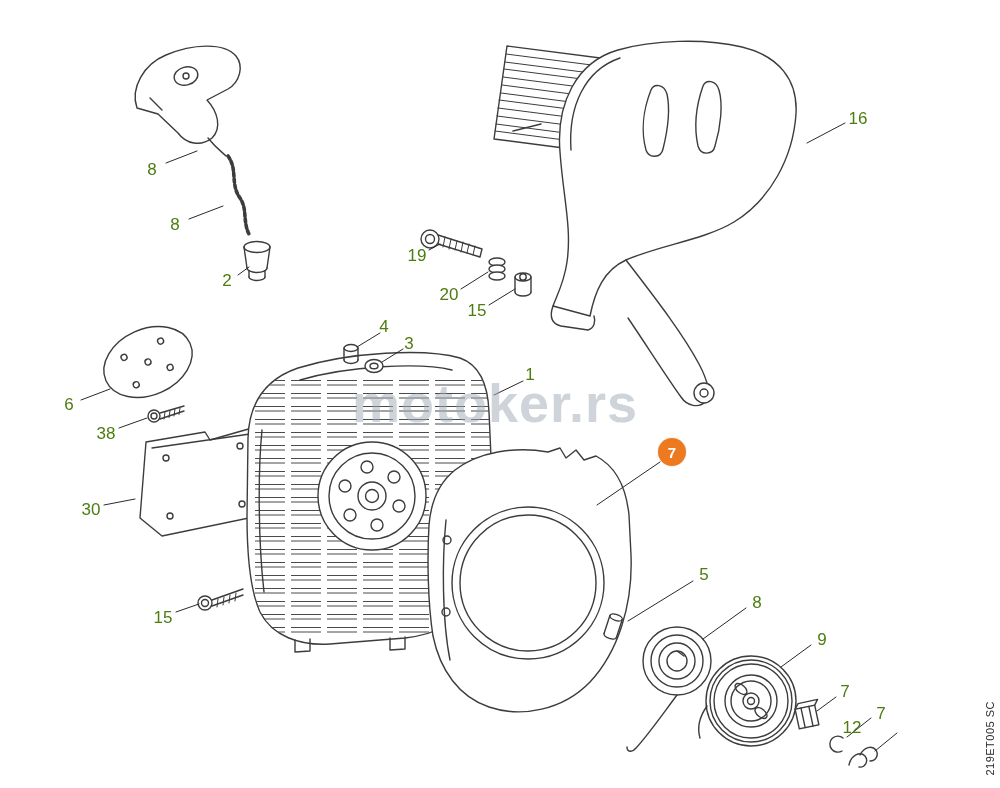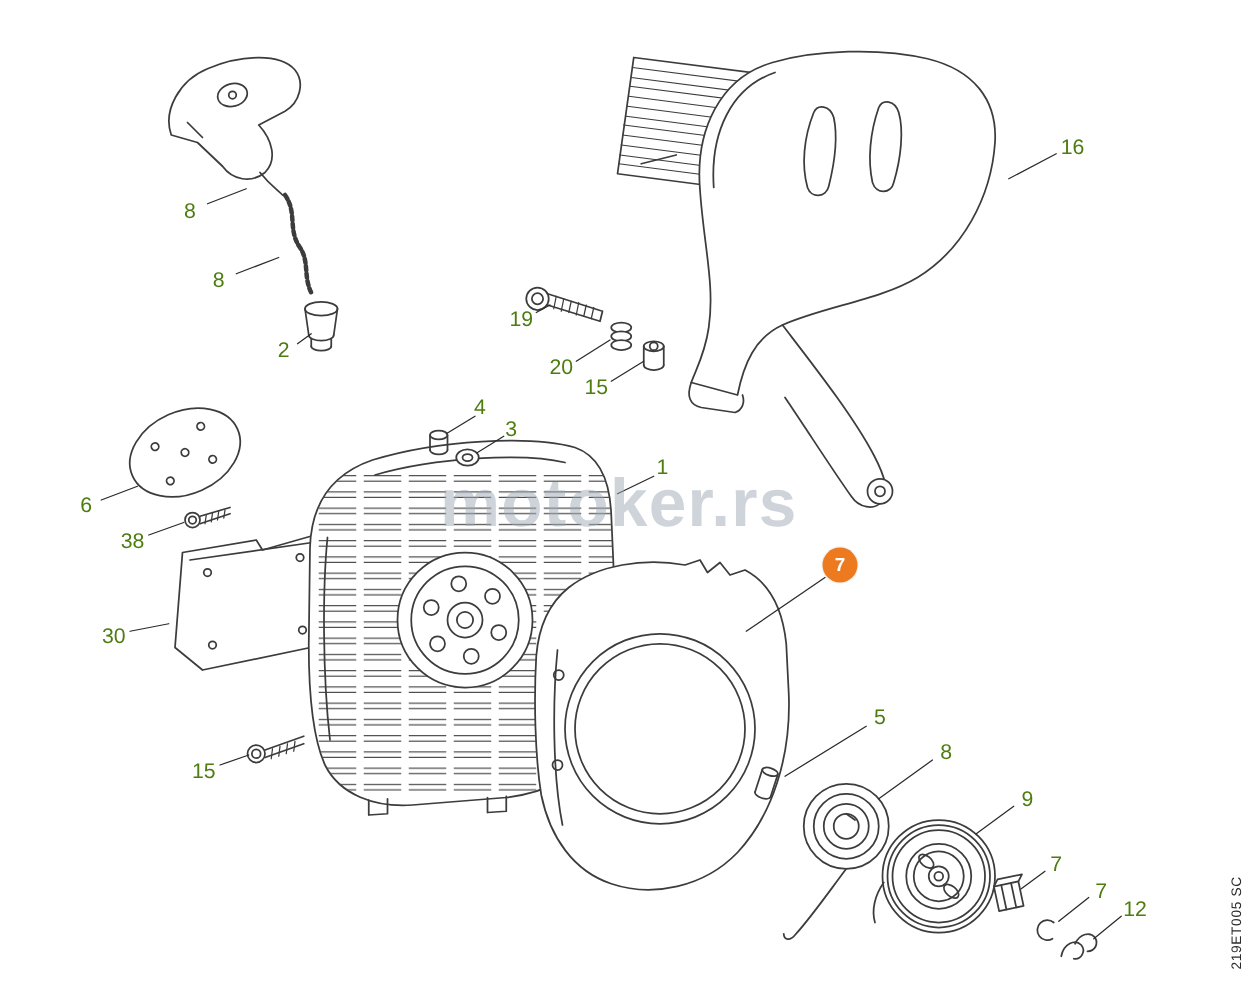--- a/index.html
+++ b/index.html
@@ -258,17 +258,17 @@
   <div class="callout" style="left:69px;top:404px">6</div>
   <div class="callout" style="left:106px;top:433px">38</div>
   <div class="callout" style="left:91px;top:509px">30</div>
   <div class="callout" style="left:163px;top:617px">15</div>
   <div class="callout badge" style="left:672px;top:452px">7</div>
   <div class="callout" style="left:704px;top:574px">5</div>
   <div class="callout" style="left:757px;top:602px">8</div>
   <div class="callout" style="left:822px;top:639px">9</div>
   <div class="callout" style="left:845px;top:691px">7</div>
   <div class="callout" style="left:881px;top:713px">7</div>
-  <div class="callout" style="left:908px;top:727px">12</div>
+  <div class="callout" style="left:852px;top:727px">12</div>
 
   <div class="doc-code">219ET005 SC</div>
 
 </div>
 
 </body></html>

